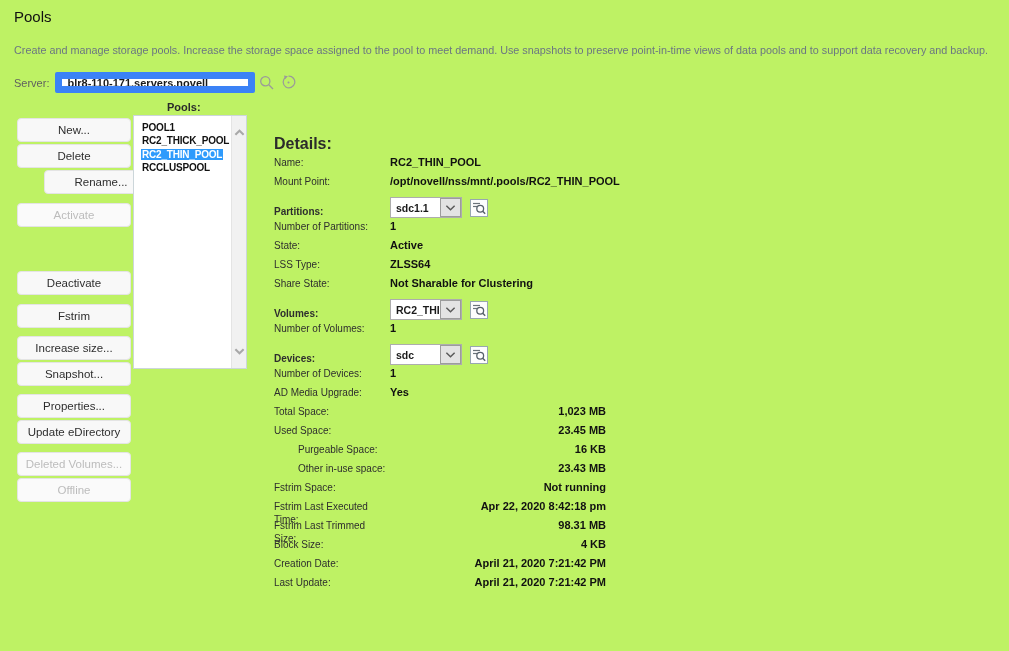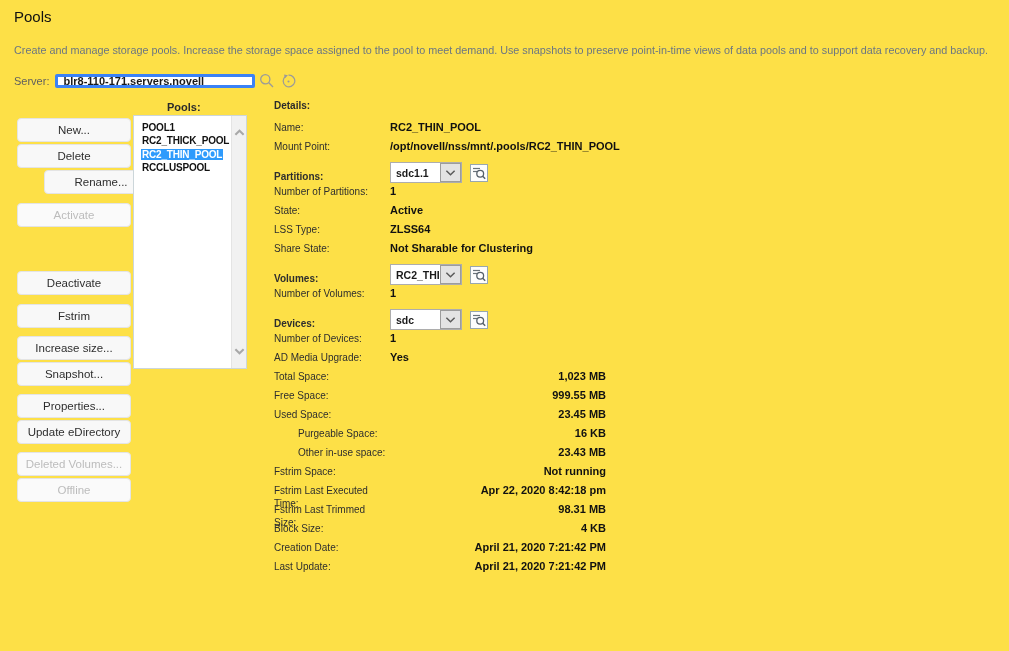--- a/index.html
+++ b/index.html
@@ -1,26 +1,26 @@
 <!DOCTYPE html>
 <html><head>
 <meta charset="utf-8">
 <style>
   * { margin:0; padding:0; box-sizing:border-box; }
   html,body { background:#ffffff; }
   body { font-family:"Liberation Sans", sans-serif; color:#222; }
-  .screen { position:relative; width:1009px; height:651px; background:#fde047; overflow:hidden; }
+  .screen { position:relative; width:1009px; height:651px; background:#bef264; overflow:hidden; }
 
   .page-title { position:absolute; left:14px; top:8px; font-size:15px; font-weight:400; color:#111; }
   .page-desc  { position:absolute; left:14px; top:44px; width:990px; font-size:10.8px; color:#6b7682;
                 white-space:nowrap; overflow:hidden; }
 
   .server-row { position:absolute; left:14px; top:72px; display:flex; align-items:center; }
   .server-label { font-size:11px; color:#5f5f5f; margin-right:6px; }
-  .server-input { width:200px; height:14px; border:3px solid #3b82f6; border-radius:2px; padding:0 5px;
+  .server-input { width:200px; height:21px; border:7px solid #3b82f6; border-radius:2px; padding:0 5px;
                   font-family:"Liberation Sans", sans-serif; font-size:11px; font-weight:700; color:#1a1a1a; }
   .icon-btn { display:inline-flex; align-items:center; justify-content:center; width:18px; height:18px;
               margin-left:3px; cursor:pointer; }
 
   
   .actions { position:absolute; left:17px; top:118px; width:114px; }
   .abtn { display:block; width:114px; height:24px; margin-bottom:2px;
           background:#f8f8f8; border:1px solid #e4e4e4; border-radius:4px;
           font-family:"Liberation Sans", sans-serif; font-size:11.5px; color:#2e2e2e; cursor:pointer; }
   .abtn:nth-child(3) { margin-bottom:9px;margin-left:27px; }
@@ -37,21 +37,21 @@
   .pool-items { position:absolute; left:0; top:0; right:15px; bottom:0; padding:4px 0 0 7px; overflow:hidden; }
   .pitem { line-height:11.4px; white-space:nowrap; cursor:default; }
   .ptext { font-size:10px; font-weight:700; letter-spacing:-0.2px; color:#111; padding:0 1px; }
   .ptext.sel { background:#2f9bfc; color:#ffffff; }
   .vscroll { position:absolute; right:0; top:0; bottom:0; width:15px; background:#f1f1f1; border-left:1px solid #e4e4e4; }
   .sb-arrow { position:absolute; left:0; width:15px; height:14px; display:flex; align-items:center; justify-content:center; cursor:pointer; }
   .sb-up { top:10px; } .sb-down { bottom:10px; }
 
   
   .details { position:absolute; left:274px; top:100px; width:332px; }
-  .details-label { height:19px; font-size:10px; font-weight:600; color:#2b2b2b; }
+  .details-label { height:19px; font-size:16px; font-weight:600; color:#2b2b2b;margin-top:35px; }
   .drow { display:flex; align-items:flex-start; }
   .text-row { height:19px; padding-top:2px; }
   .combo-row { height:26px; align-items:flex-end;font-weight:bold; }
   .dlabel { flex:0 0 116px; font-size:10px; color:#2e2e2e; line-height:13px; }
   .indent .dlabel { text-indent:24px; flex-basis:140px; }
   .dvalue { font-size:11px; font-weight:700; color:#111; line-height:13px; white-space:nowrap; }
   .drow.right .dvalue { flex:1; text-align:right; }
 
   .ctrl { display:inline-flex; align-items:center; }
   .combo { display:inline-flex; width:72px; height:21px; border:1px solid #adadad; background:#fff; }
@@ -227,24 +227,20 @@
         </div>
         <div class="drow text-row">
           <span class="dlabel">AD Media Upgrade:</span>
           <span class="dvalue">Yes</span>
         </div>
         <div class="drow text-row right">
           <span class="dlabel">Total Space:</span>
           <span class="dvalue">1,023 MB</span>
         </div>
         <div class="drow text-row right">
-          <span class="dlabel">Free Space:</span>
-          <span class="dvalue">999.55 MB</span>
-        </div>
-        <div class="drow text-row right">
           <span class="dlabel">Used Space:</span>
           <span class="dvalue">23.45 MB</span>
         </div>
         <div class="drow text-row indent right">
           <span class="dlabel">Purgeable Space:</span>
           <span class="dvalue">16 KB</span>
         </div>
         <div class="drow text-row indent right">
           <span class="dlabel">Other in-use space:</span>
           <span class="dvalue">23.43 MB</span>

